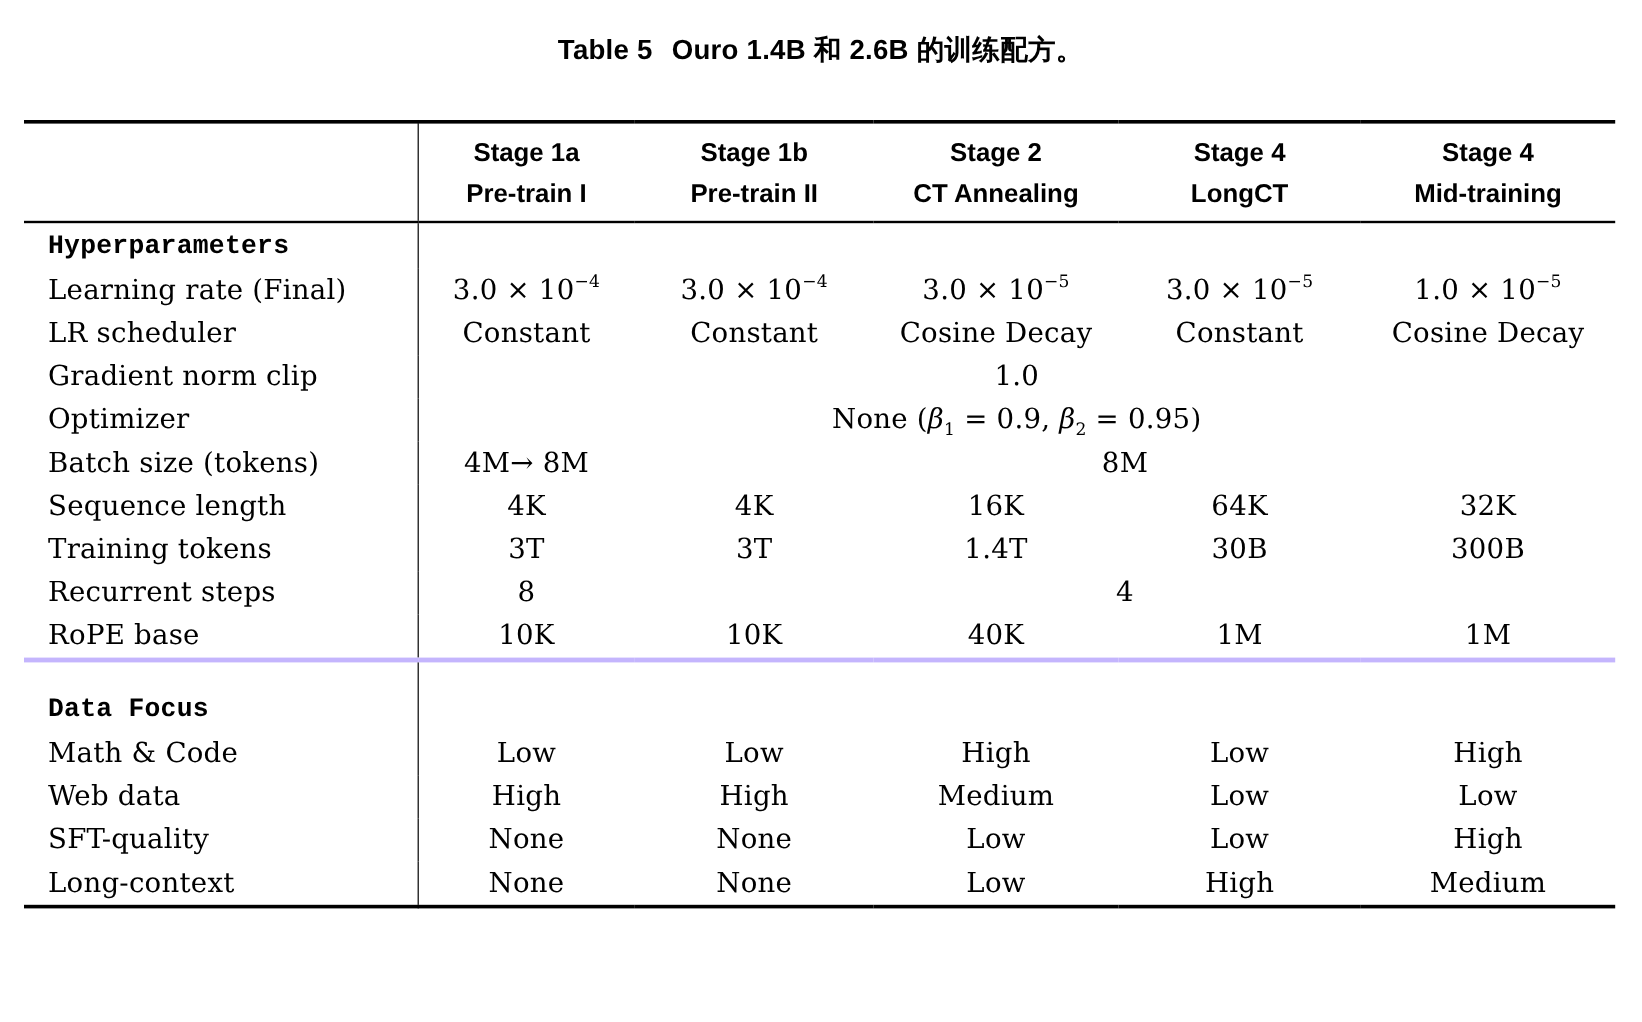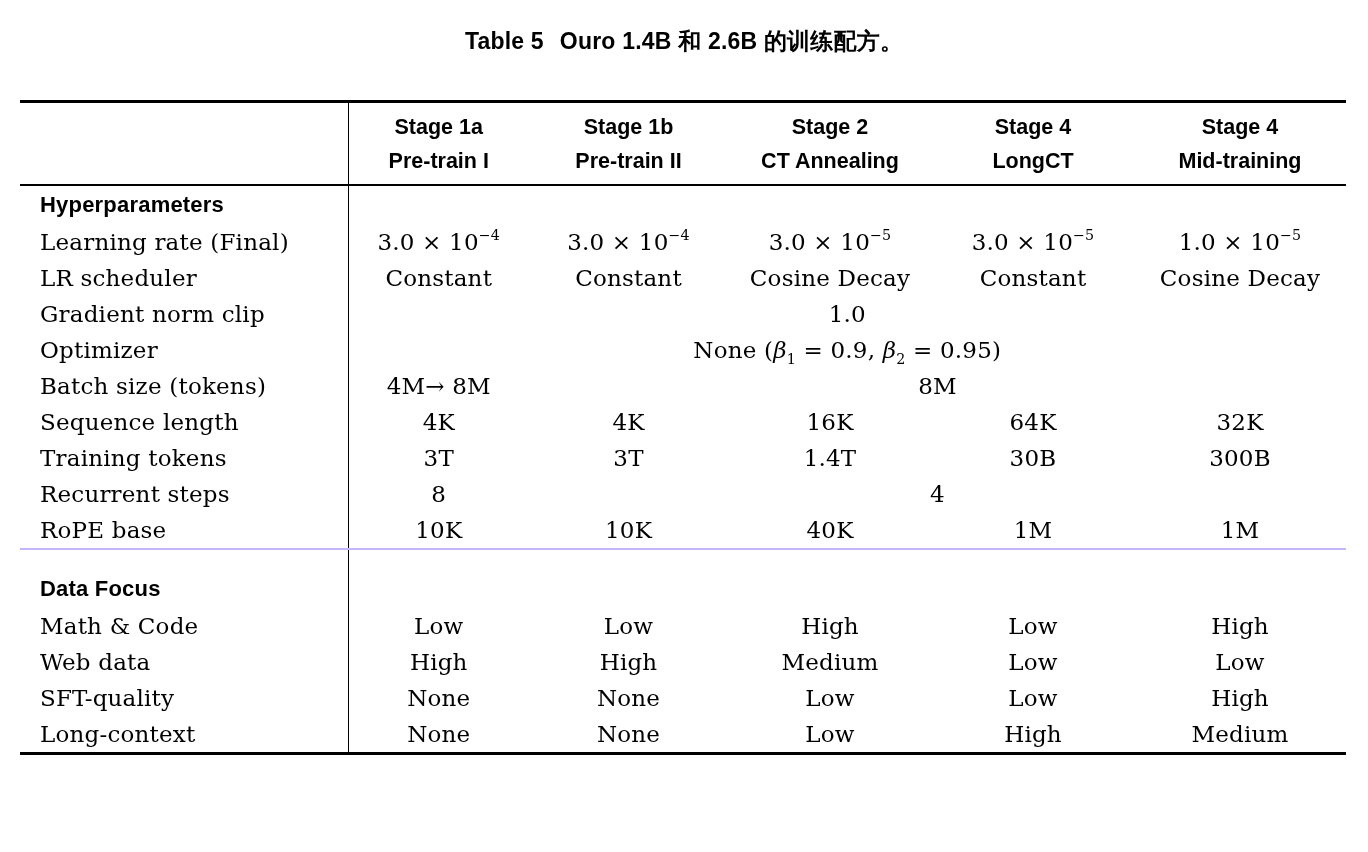--- a/index.html
+++ b/index.html
@@ -47,27 +47,27 @@
     font-size: 23px; height: 36px;
     text-align: center; vertical-align: middle;
     padding: 0; white-space: nowrap;
     letter-spacing: 0.2px;
   }
   td.label {
     text-align: left; padding-left: 20px;
     border-right: 1.5px solid #000;
   }
   tr.section td {
-    font-family: Liberation Sans, sans-serif;
+    font-family: Liberation Mono, monospace;
     font-weight: bold; font-size: 22px;
     height: 38px; letter-spacing: 0.2px;
   }
   tr.section-2 td {
     height: 52px; vertical-align: bottom; padding-bottom: 6px;
-    border-top: 2px solid #c4b5fd;
+    border-top: 4px solid #c4b5fd;
   }
   sup {
     font-size: 0.62em; line-height: 0;
     position: relative; top: -1px; vertical-align: super;
   }
   sub {
     font-size: 0.62em; line-height: 0;
     vertical-align: sub;
   }
   .beta { font-style: italic; }

